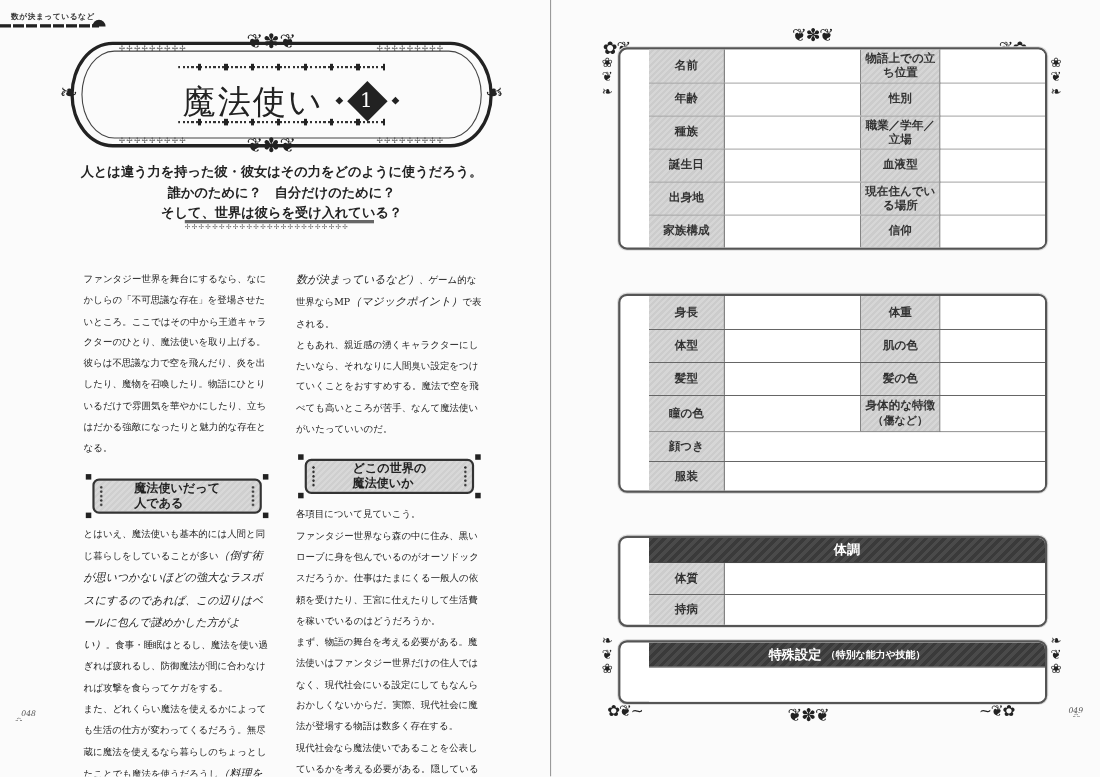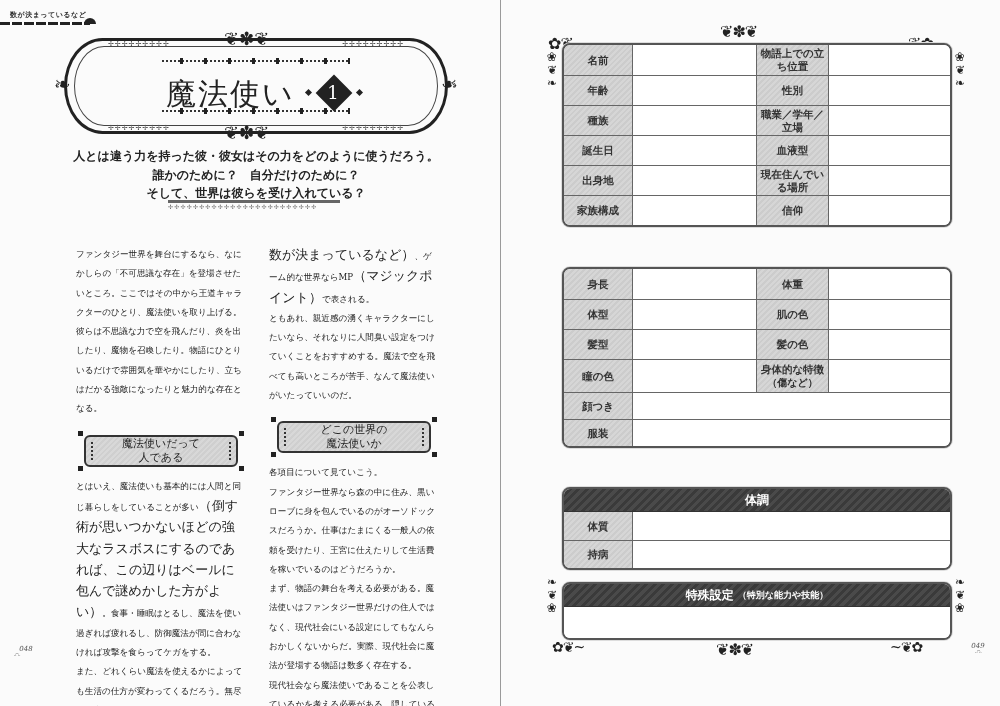--- a/index.html
+++ b/index.html
@@ -43,44 +43,44 @@
     font-family: "DejaVu Serif", serif; font-weight: bold; font-size: 12px; line-height: 18.5px; color: #222; }
   .lead-rule { position: absolute; left: 168px; width: 172px; top: 200px; }
   .lead-rule .line { height: 3px; background: #666; }
   .lead-rule .stars { font-size: 6px; color: #666; letter-spacing: 1.2px; white-space: nowrap; overflow: hidden; line-height: 8px; }
 
   
   .col { position: absolute; font-family: "DejaVu Serif", serif; font-size: 8.6px; line-height: 19.3px; color: #222; }
   .col-1 { left: 76px; top: 245px; width: 170px; }
   .col-2 { left: 269px; top: 245px; width: 170px; }
   .col p { margin: 0; }
-  .col .small { font-size: 13px; }
+  .col .small { font-size: 10px; font-style: italic; }
 
   .subhead { position: relative; margin: 12px 0 6px 0; height: 40px; }
   .subhead .box { position: absolute; left: 8px; right: 8px; top: 4px; bottom: 4px;
     border: 2px solid #333; border-radius: 6px;
     background: repeating-linear-gradient(135deg, #d8d8d8 0 2px, #cfcfcf 2px 4px); }
   .subhead .label { position: absolute; left: 0; right: 0; top: 4px; bottom: 4px; display: flex;
-    align-items: center; justify-content: center; text-align: center;
-    font-family: "DejaVu Sans", sans-serif; font-weight: normal; font-size: 11px; line-height: 14px; color: #222; }
+    align-items: center; justify-content: center; 
+    font-family: "DejaVu Sans", sans-serif; font-weight: bold; font-size: 11px; line-height: 14px; color: #222; }
   .subhead .corner { position: absolute; width: 5px; height: 5px; background: #222; }
   .subhead .corner.tl { left: 2px; top: 0; } .subhead .corner.tr { right: 2px; top: 0; }
   .subhead .corner.bl { left: 2px; bottom: 0; } .subhead .corner.br { right: 2px; bottom: 0; }
   .subhead .dots { position: absolute; top: 10px; width: 4px; height: 20px;
     background: radial-gradient(circle, #333 1px, transparent 1.2px) 0 0 / 4px 4px; }
   .subhead .dots.l { left: 14px; } .subhead .dots.r { right: 14px; }
 
   .folio { position: absolute; font-family: "DejaVu Serif", serif; font-style: italic; font-size: 7px; color: #555; text-align: center; line-height: 8px; }
   .folio .orn { font-size: 6px; letter-spacing: -1px; font-style: normal; }
   .folio-left { left: 14px; top: 645px; width: 24px; }
   .folio-right { left: 966px; top: 642px; width: 24px; }
 
   
   .form { position: absolute; left: 562px; width: 390px; border: 2px solid #555; border-radius: 8px;
-    background: #fff; overflow: hidden; box-shadow: 0 0 0 1px #ddd; }
+    background: #fff; overflow: hidden; box-shadow: 0 0 0 1px #ddd; padding-left: 26px; }
   .form-header { height: 23px; display: flex; align-items: center; justify-content: center;
     background: repeating-linear-gradient(135deg, #4a4a4a 0 3px, #3a3a3a 3px 6px);
     color: #fff; font-weight: bold; font-size: 12px; border-bottom: 1px solid #333; }
   .form-header .sub { font-size: 9px; margin-left: 4px; }
   .frow { display: flex; border-top: 1px solid #666; }
   .frow:first-child { border-top: none; }
   .form-header + .frow { border-top: none; }
   .lab { width: 69px; flex: none; display: flex; align-items: center; justify-content: center; text-align: center;
     background: repeating-linear-gradient(135deg, #d6d6d6 0 2px, #cccccc 2px 4px);
     font-weight: bold; font-size: 10.5px; color: #333; line-height: 13px; border-right: 1px solid #666; }

